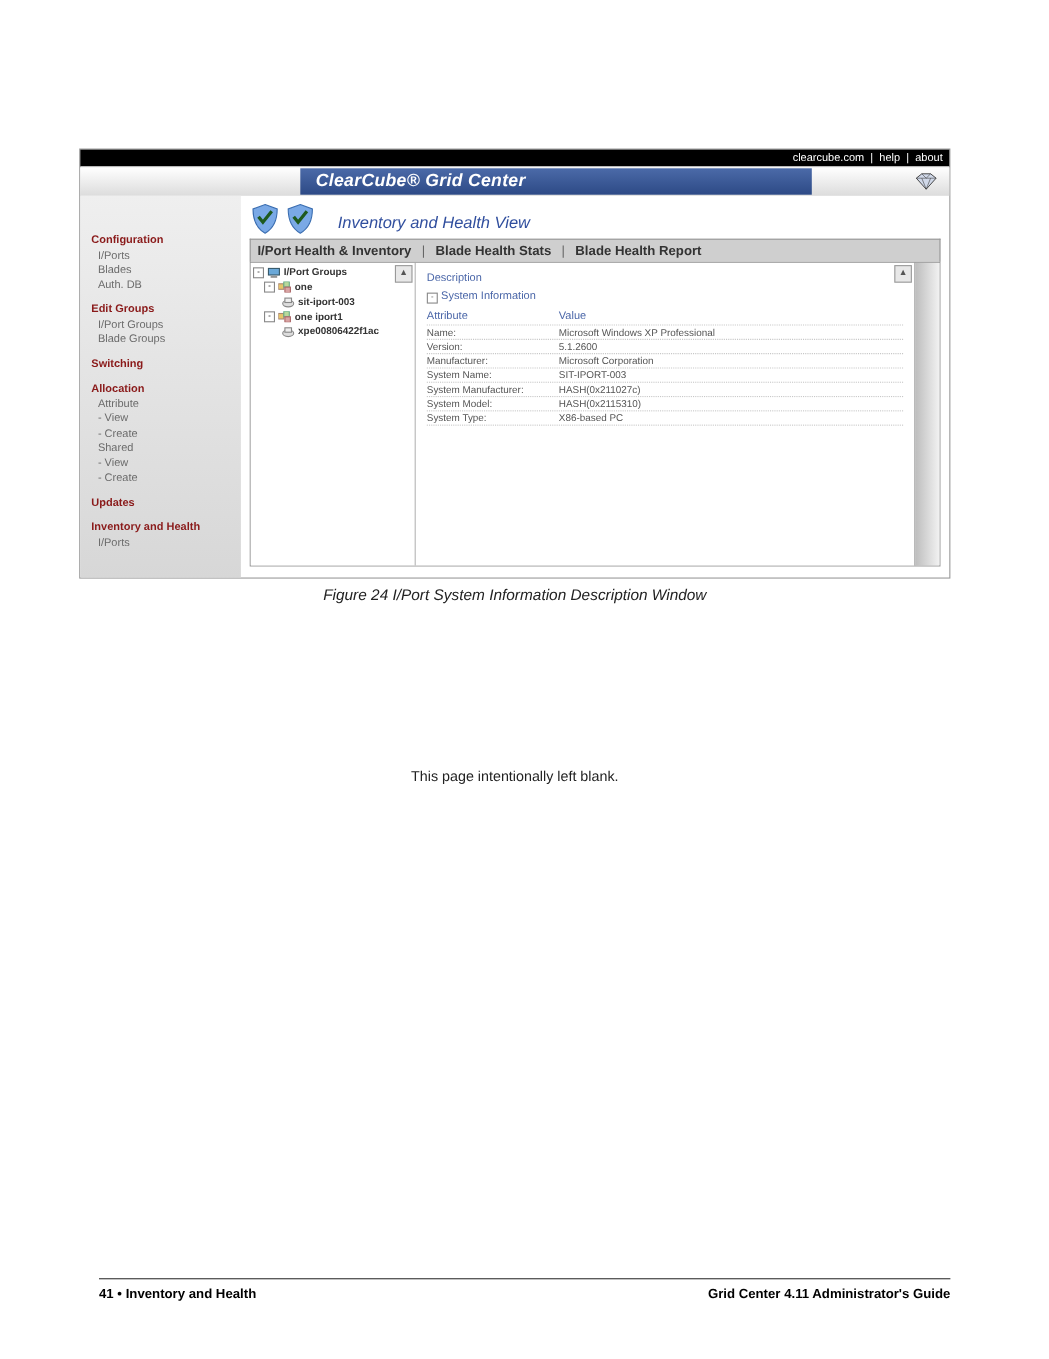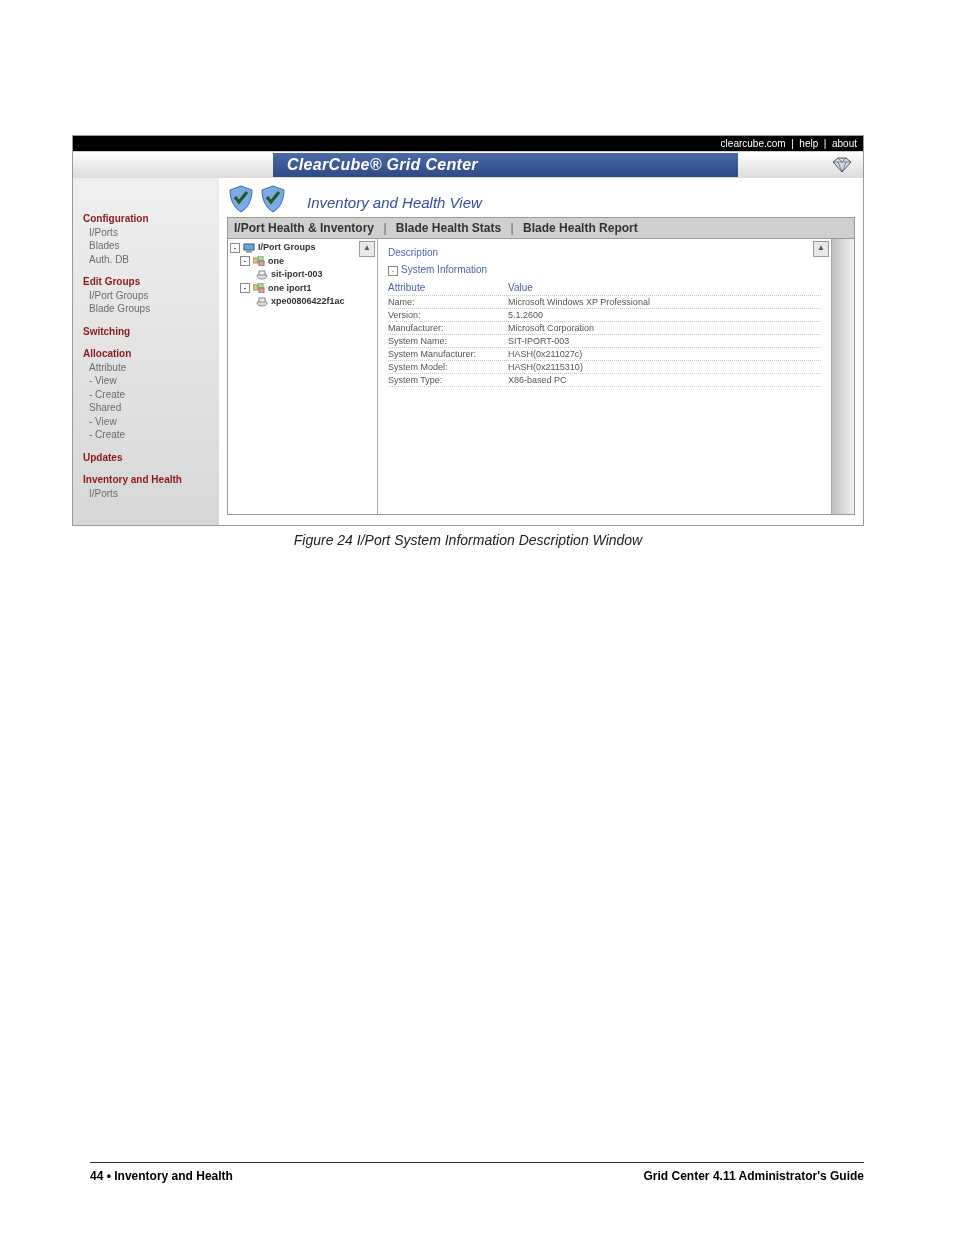--- a/index.html
+++ b/index.html
@@ -404,21 +404,22 @@
           </div>
 
           <div class="right-gradient"></div>
         </div>
       </div>
     </div>
   </div>
 
   <div class="fig-caption">Figure 24  I/Port System Information Description Window</div>
 
+  <div class="blank-text">This page intentionally left blank.</div>
 
   <div class="page-footer">
     <div>
-      <span class="pn">44</span><span class="pn"> • </span><span class="pn">Inventory and Health</span>
+      <span class="pn">41</span><span class="pn"> • </span><span class="pn">Inventory and Health</span>
     </div>
     <div class="pn">Grid Center 4.11 Administrator's Guide</div>
   </div>
 
 </div>
 
 </body></html>

